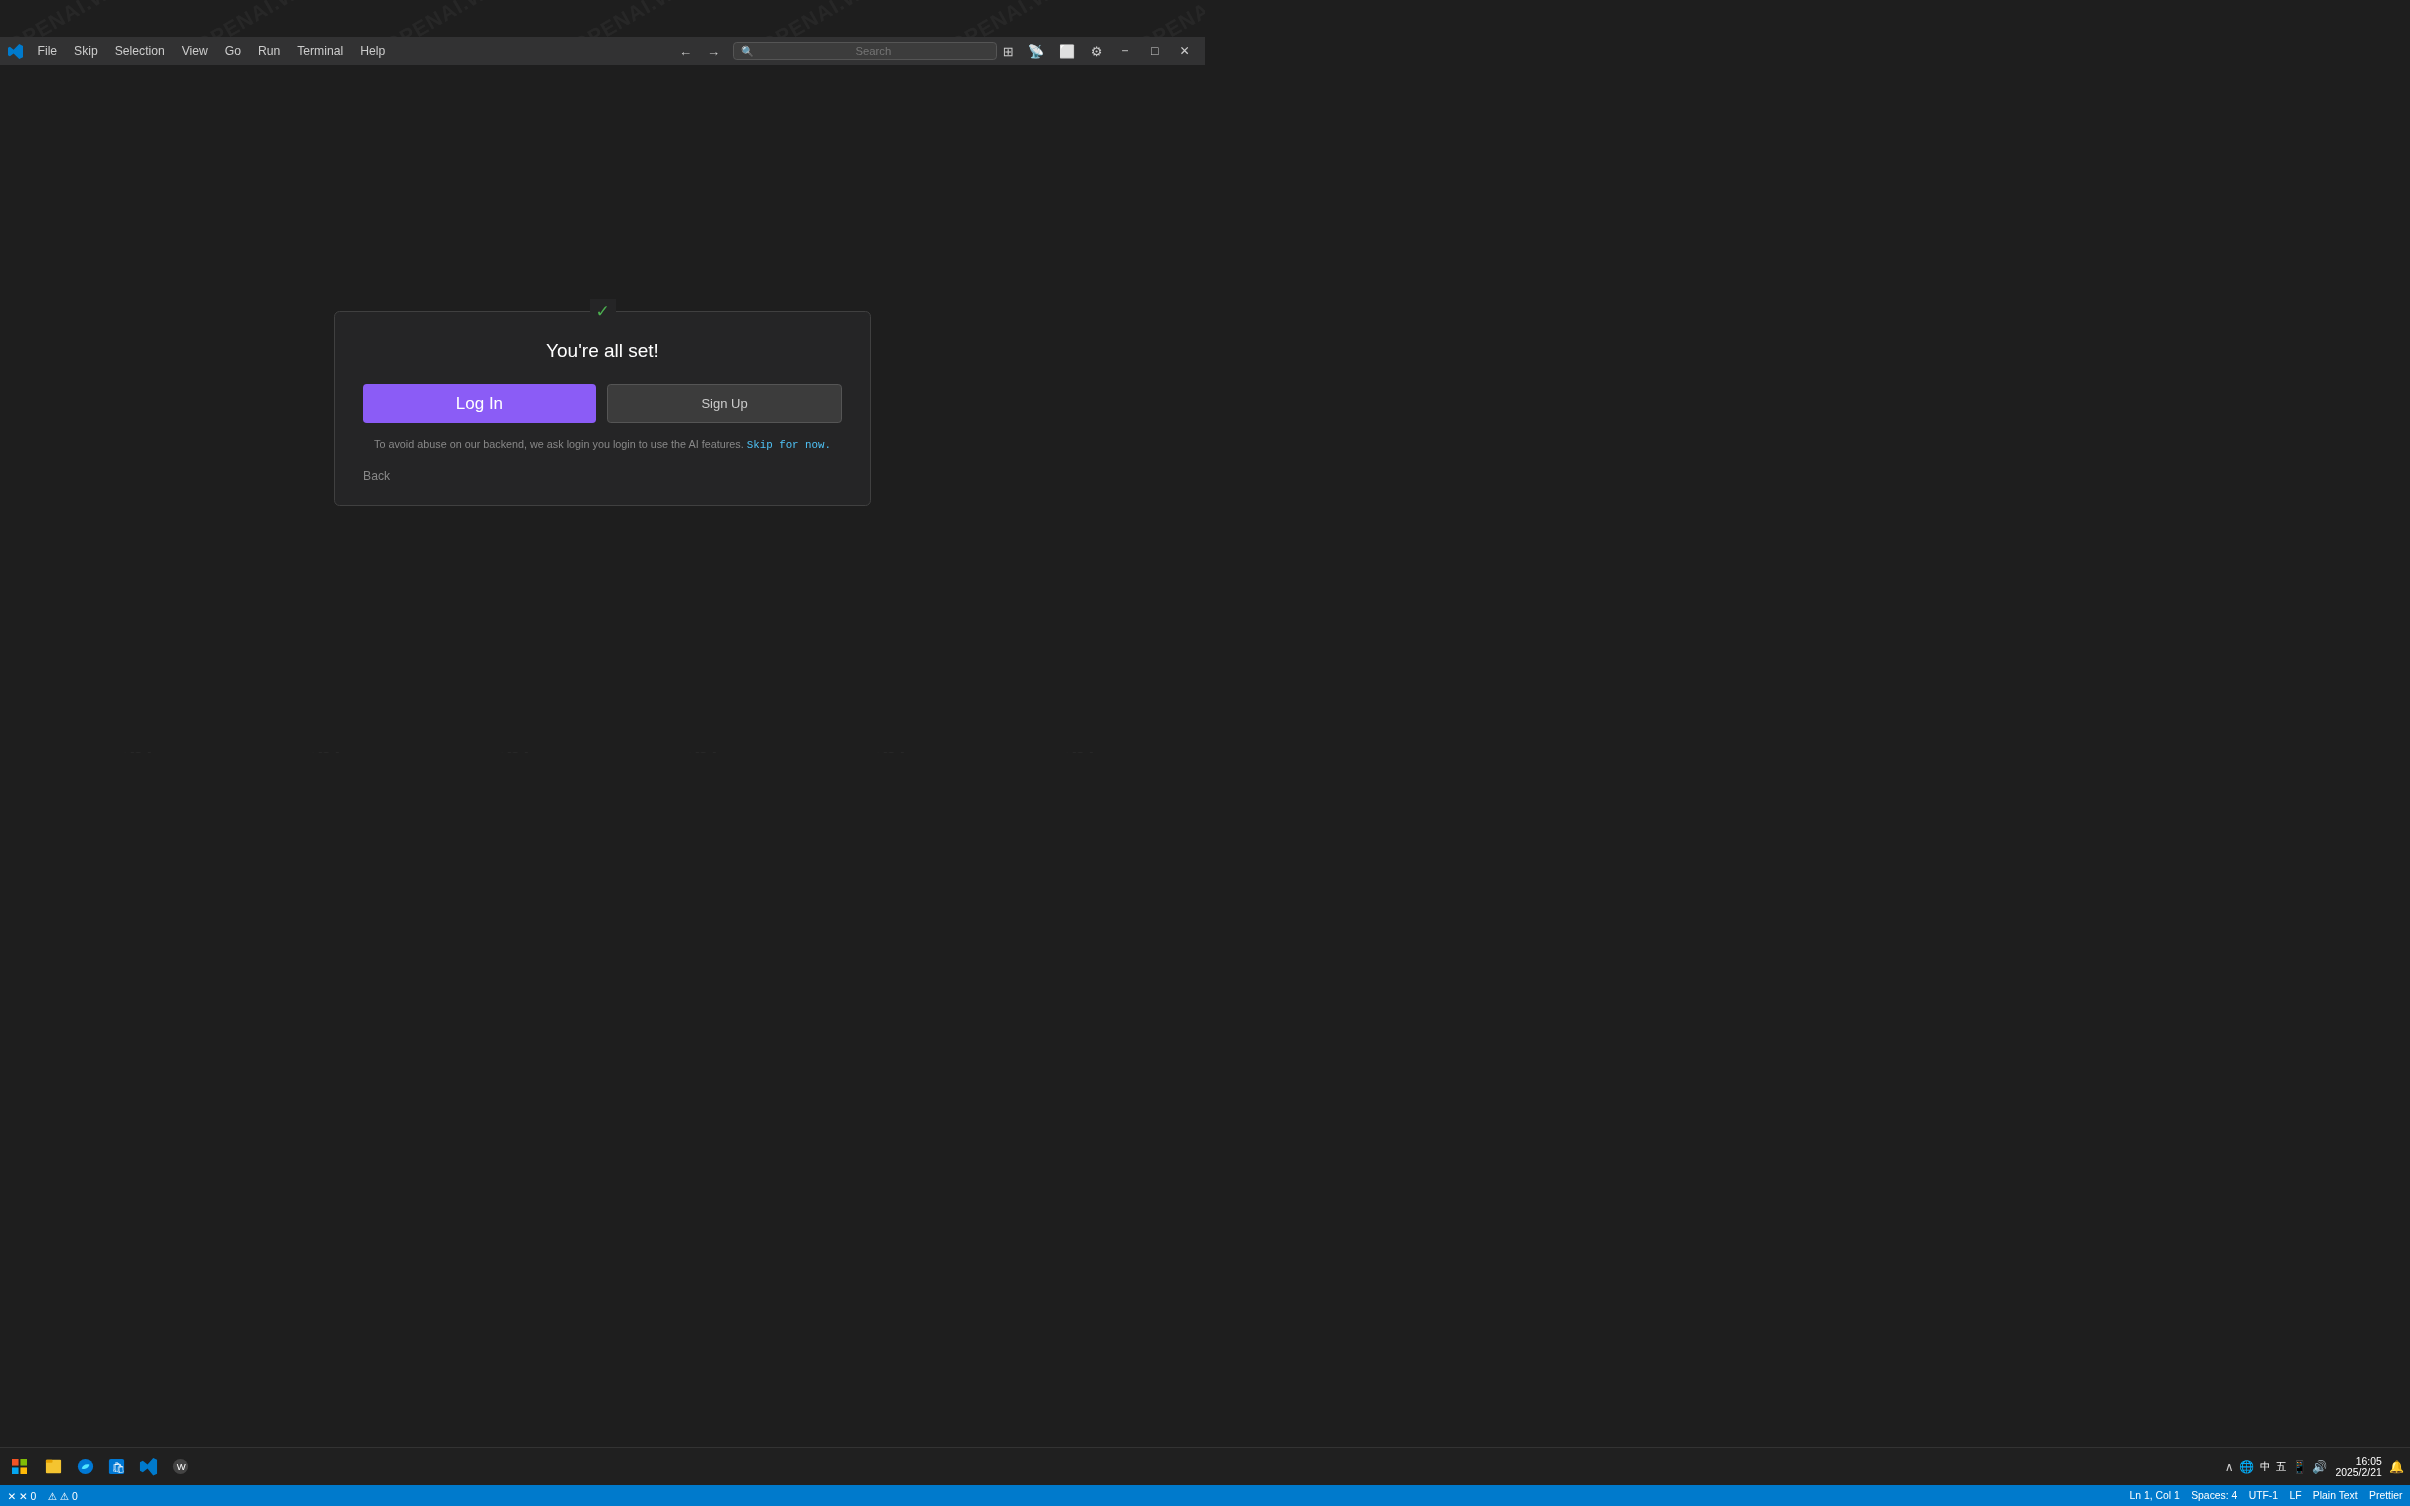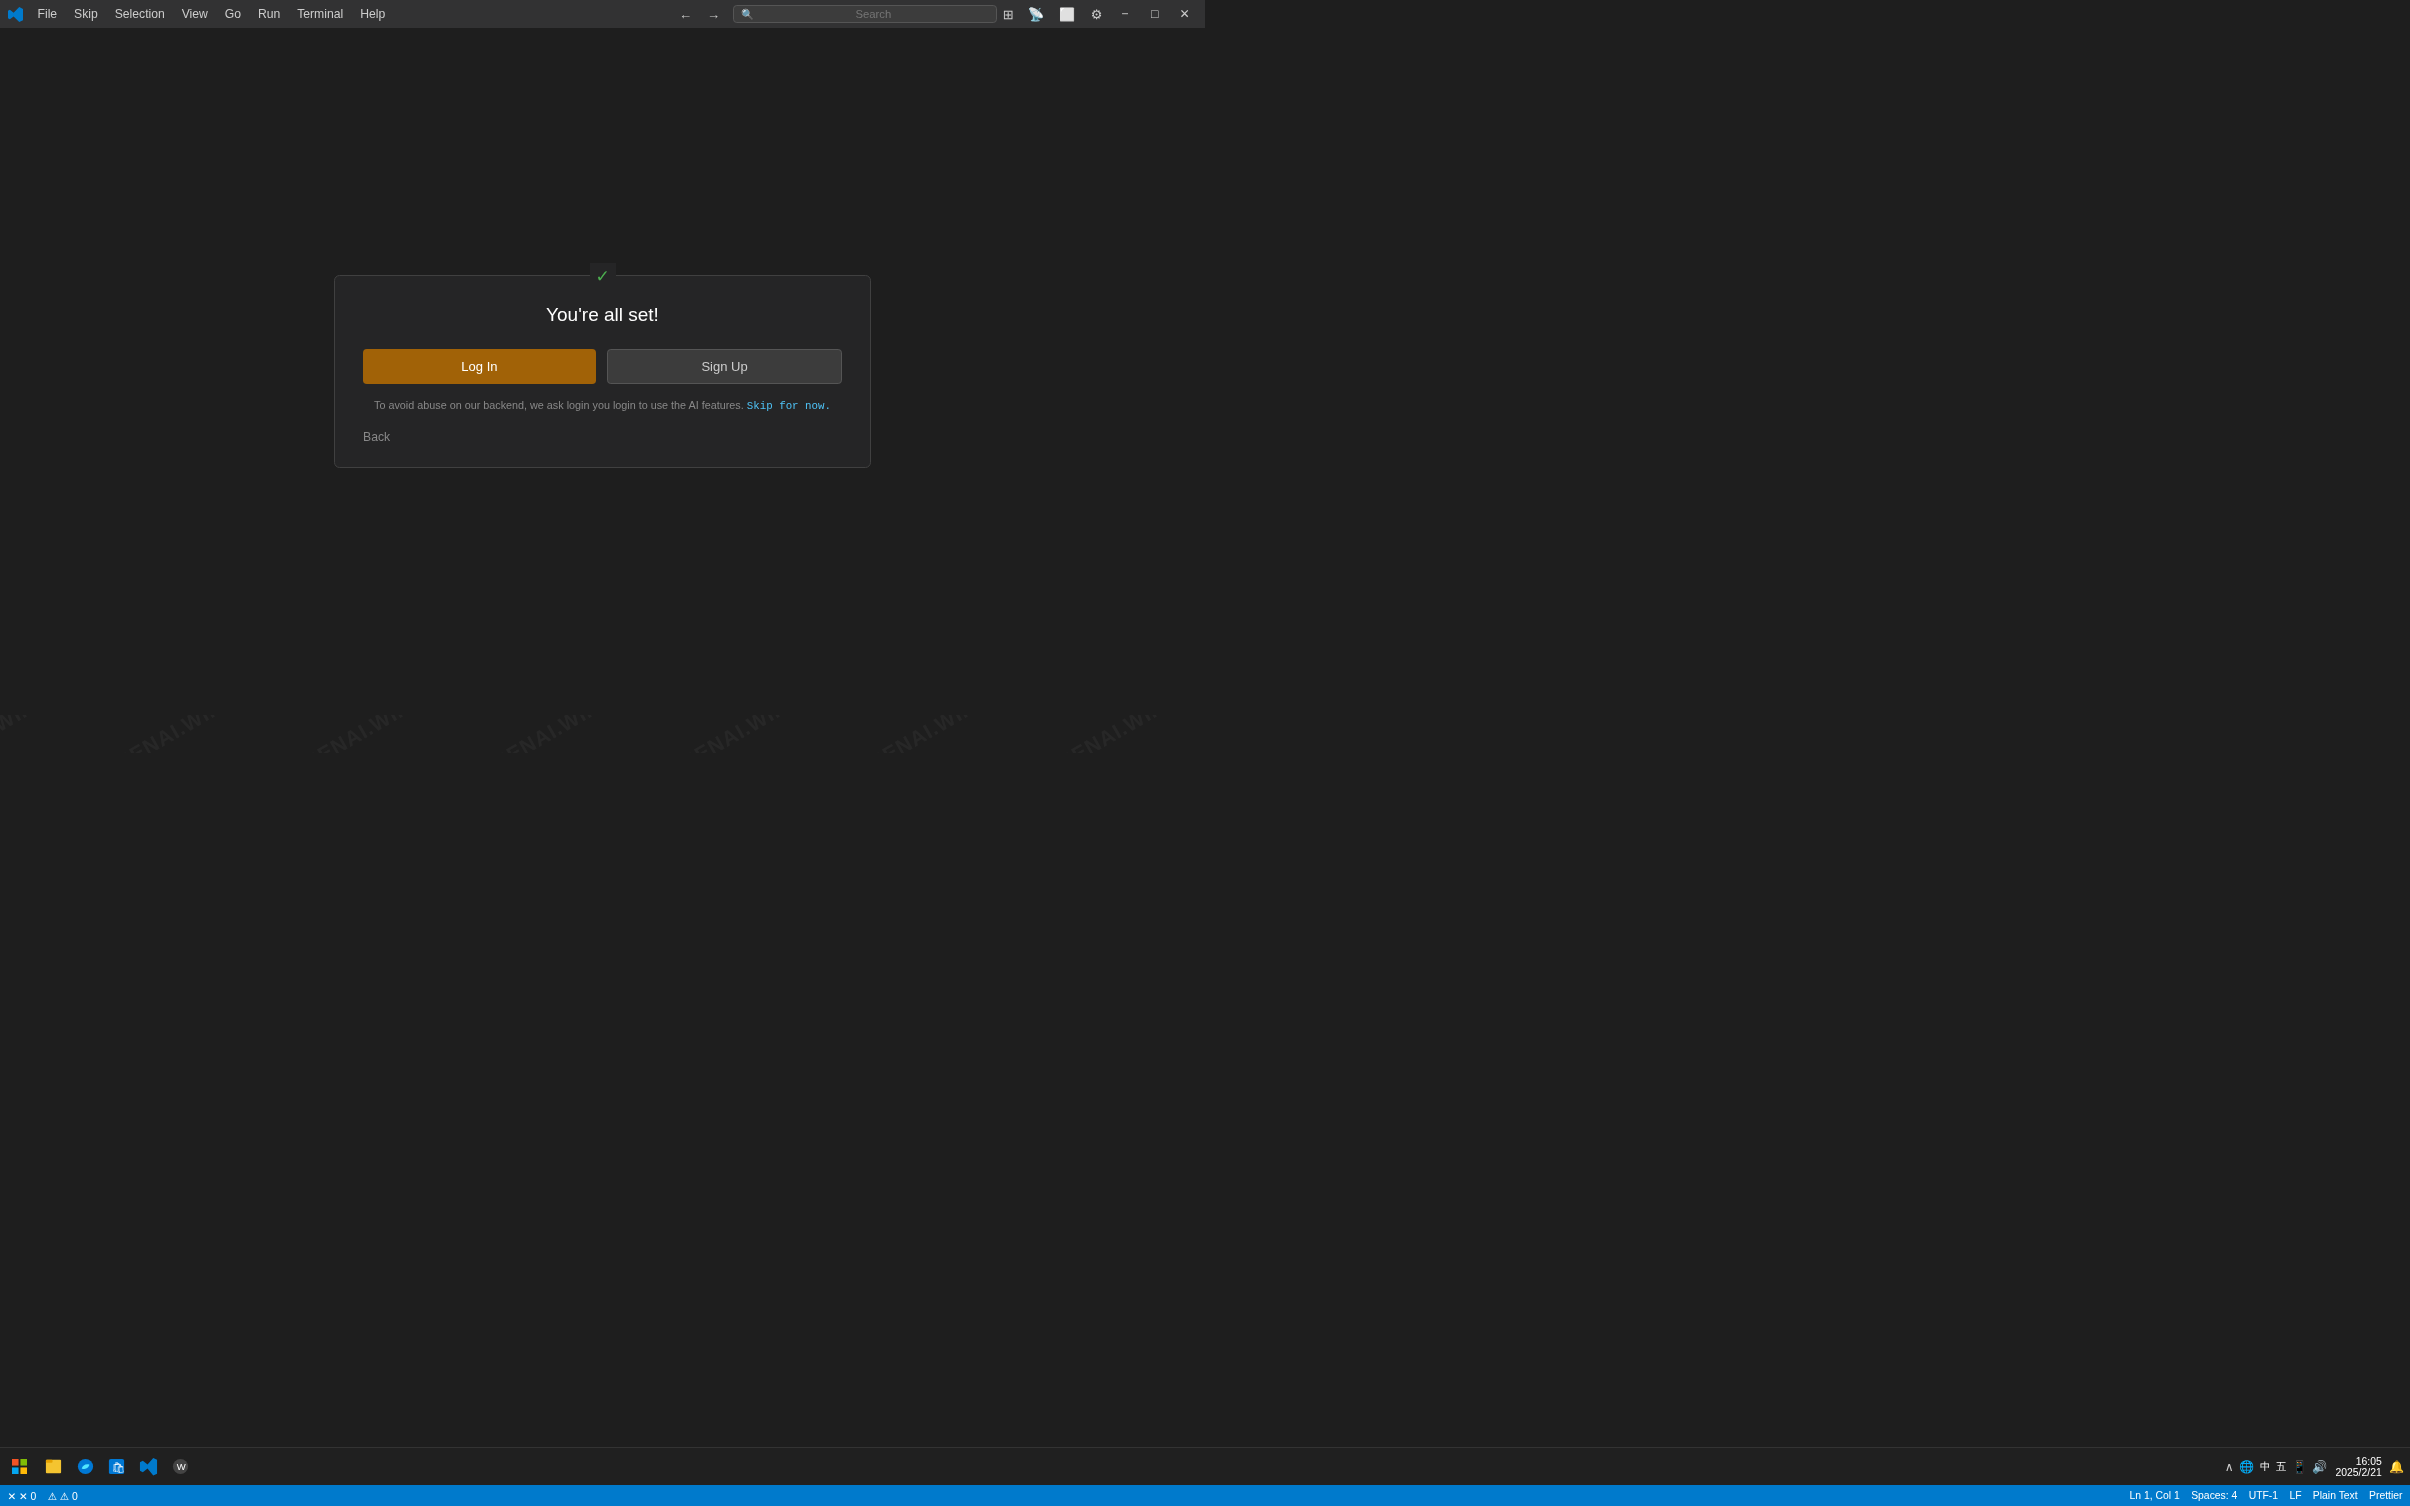--- a/index.html
+++ b/index.html
@@ -31,20 +31,21 @@
 
     
     .title-bar {
       position: relative;
       z-index: 10;
       display: flex;
       align-items: center;
       height: 28px;
       background-color: #323233;
       padding: 0 7.5px;
+      margin-top: 37px;
     }
 
     .title-bar-logo {
       width: 15px;
       height: 15px;
       margin-right: 7.5px;
     }
 
     .menu-bar {
       display: flex;
@@ -154,25 +155,25 @@
 
     .dialog-buttons {
       display: flex;
       gap: 11.3px;
       margin-bottom: 15px;
     }
 
     .btn-login {
       flex: 1;
       padding: 9.4px 0;
-      background-color: #a16207;
+      background-color: #8b5cf6;
       color: #ffffff;
       border: none;
       border-radius: 3.8px;
-      font-size: 13px;
+      font-size: 17px;
       cursor: pointer;
       font-family: inherit;
     }
 
     .btn-signup {
       flex: 1;
       padding: 9.4px 0;
       background-color: #3c3c3c;
       color: #cccccc;
       border: 0.9px solid #555;

